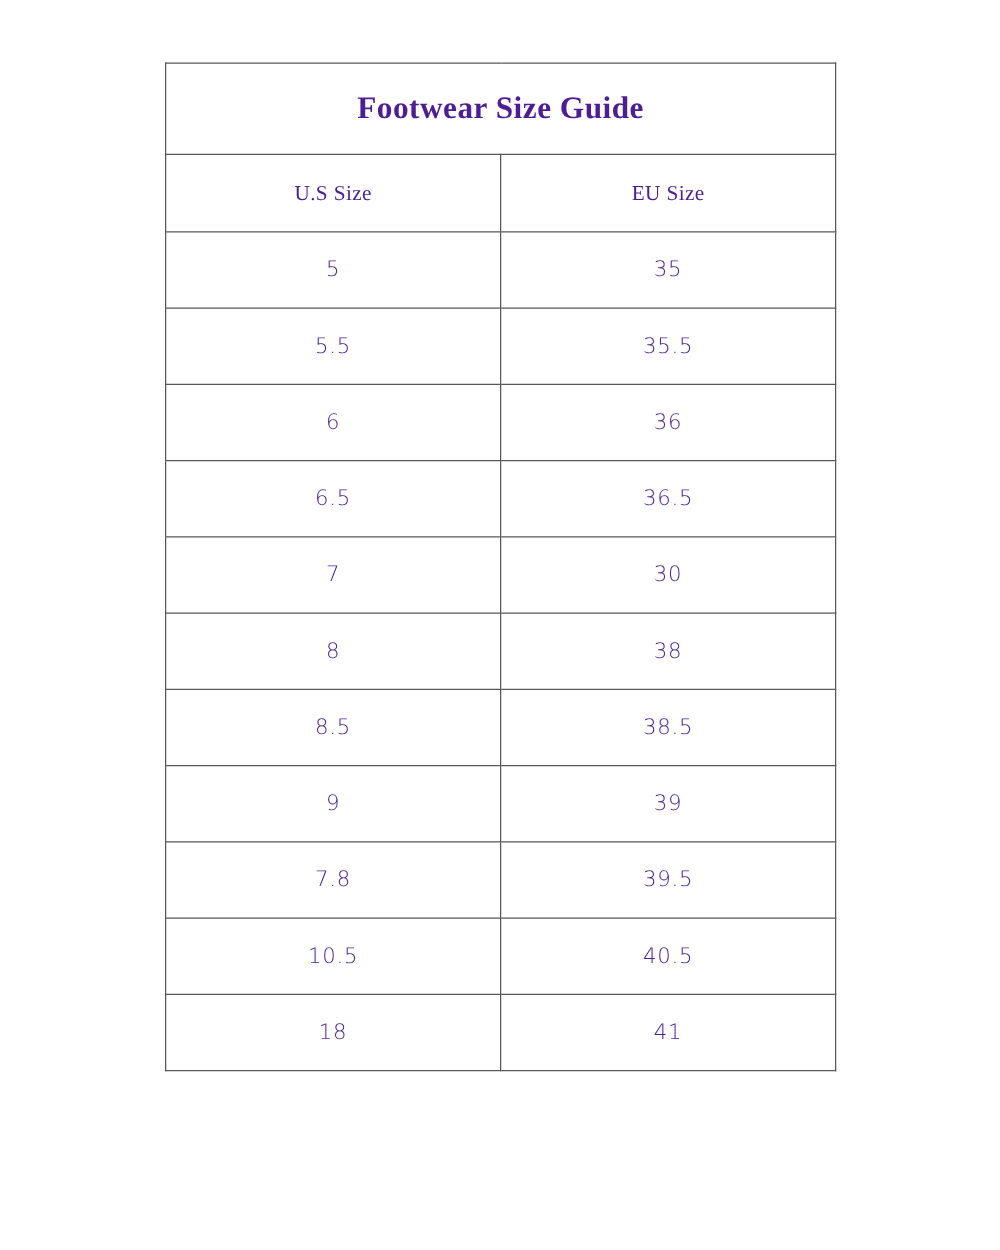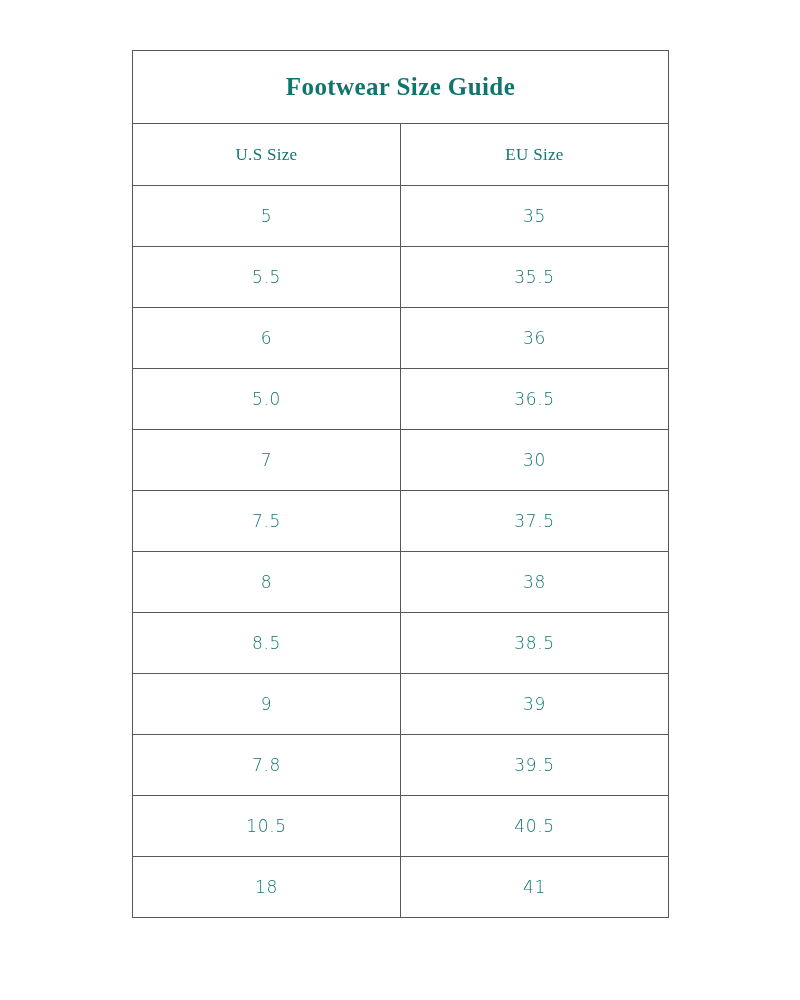--- a/index.html
+++ b/index.html
@@ -31,21 +31,21 @@
     border-collapse: collapse;
     table-layout: fixed;
   }
 
   .size-table td,
   .size-table th {
     border: 1px solid #585858;
     padding: 0;
     text-align: center;
     vertical-align: middle;
-    color: #0f766e;
+    color: #4c1d95;
   }
 
   
   .title-cell {
     height: 72px;
     font-family: "Liberation Serif", "DejaVu Serif", serif;
     font-weight: 700;
     font-size: 25px;
     letter-spacing: 0.4px;
     color: #4a4a4a;
@@ -100,30 +100,26 @@
         </tr>
         <tr>
           <td class="data-cell">5.5</td>
           <td class="data-cell">35.5</td>
         </tr>
         <tr>
           <td class="data-cell">6</td>
           <td class="data-cell">36</td>
         </tr>
         <tr>
-          <td class="data-cell">5.0</td>
+          <td class="data-cell">6.5</td>
           <td class="data-cell">36.5</td>
         </tr>
         <tr>
           <td class="data-cell">7</td>
           <td class="data-cell">30</td>
-        </tr>
-        <tr>
-          <td class="data-cell">7.5</td>
-          <td class="data-cell">37.5</td>
         </tr>
         <tr>
           <td class="data-cell">8</td>
           <td class="data-cell">38</td>
         </tr>
         <tr>
           <td class="data-cell">8.5</td>
           <td class="data-cell">38.5</td>
         </tr>
         <tr>

